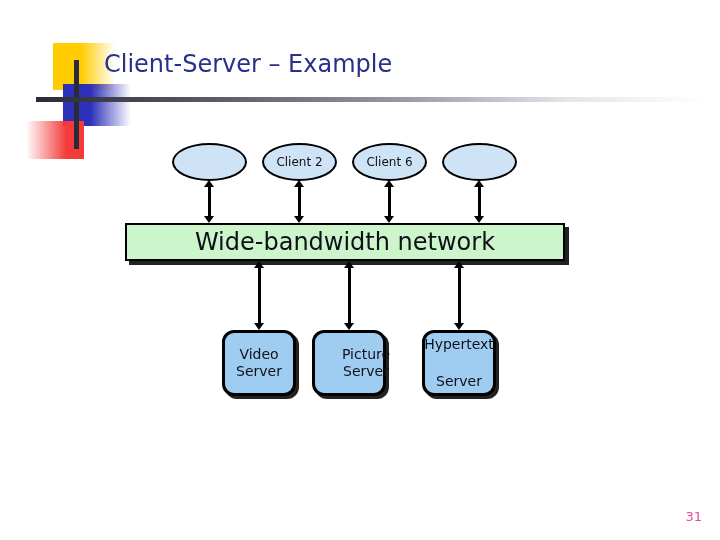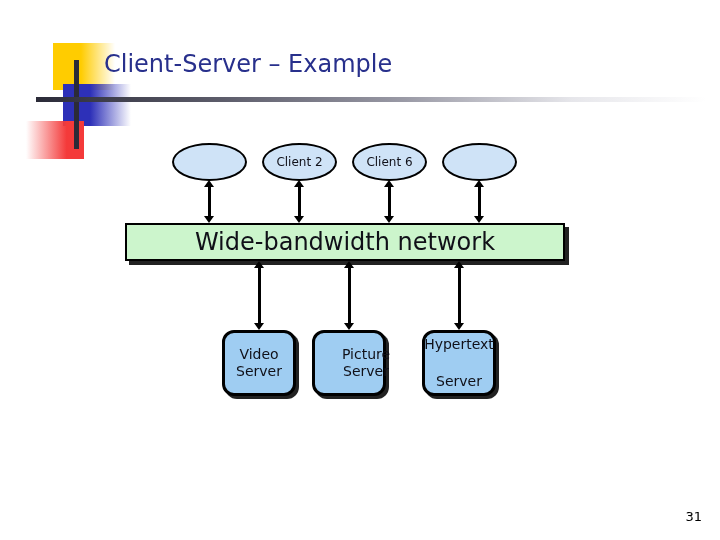--- a/index.html
+++ b/index.html
@@ -160,21 +160,21 @@
   }
   .arrow .head-up { top: 0; border-bottom: 7px solid #000000; }
   .arrow .head-dn { bottom: 0; border-top: 7px solid #000000; }
 
   
   .page-num {
     position: absolute;
     right: 18px;
     bottom: 16px;
     font-size: 13px;
-    color: #000000;
+    color: #ec4899;
   }
 </style>
 </head>
 <body>
 
 <div class="slide">
 
   <div class="deco">
     <div class="deco-yellow"></div>
     <div class="deco-blue"></div>

